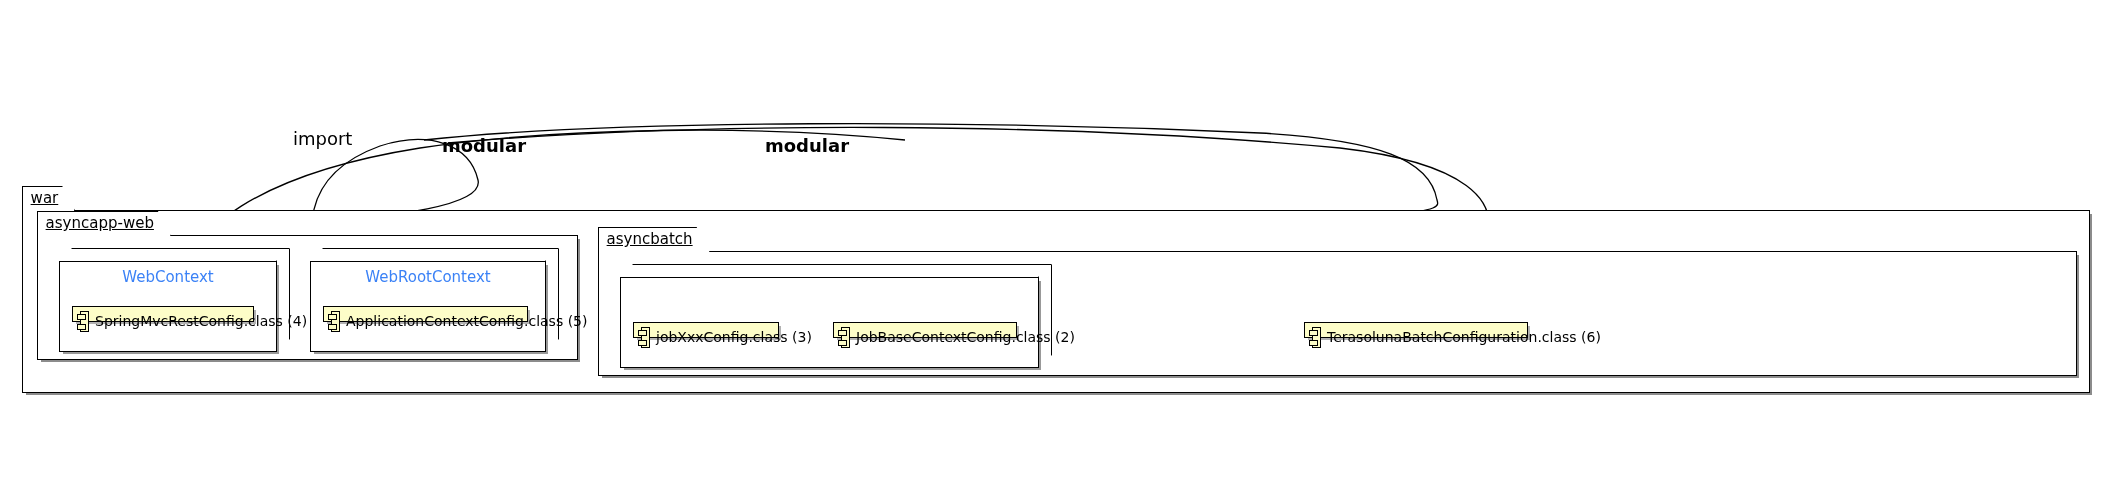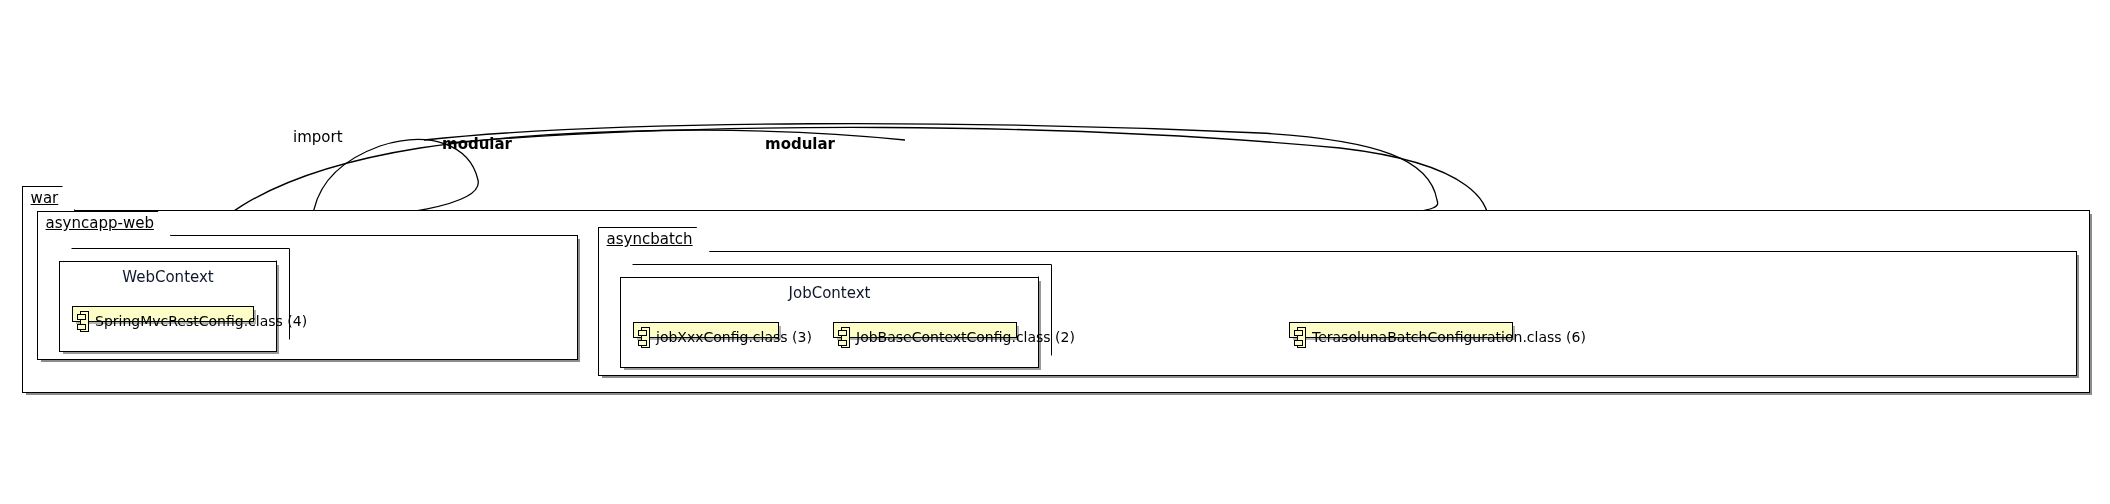--- a/index.html
+++ b/index.html
@@ -82,21 +82,21 @@
     width: 14px;
     height: 100%;
     clip-path: polygon(100% 0, 100% calc(100% - 13px), 0 100%, 0 13px);
   }
   .node3d .node-title {
     position: absolute;
     left: 0; right: 13px;
     top: 20px;
     text-align: center;
     font-size: 15px;
-    color: #0f172a;
+    color: #3b82f6;
     white-space: nowrap;
   }
 
   
   .comp {
     position: absolute;
     box-sizing: border-box;
     height: 16px;
     border: 1.2px solid #000;
     background: #fdfdc8;
@@ -134,21 +134,21 @@
     left: 0; top: 12.5px;
     width: 9px; height: 6px;
   }
   .comp .comp-label {
     position: relative;
   }
 
   
   .edge-label {
     position: absolute;
-    font-size: 15px;
+    font-size: 18px;
     color: #000;
     white-space: nowrap;
   }
   .edge-label.bold { font-weight: bold; margin-top: 7px; }
 </style>
 </head>
 <body>
 
 <div id="canvas">
 
@@ -193,30 +193,44 @@
         <div class="comp" style="left:13px; top:58px; width:182px;">
           <span class="comp-icon">
             <i class="bar"></i>
               <i class="tab1"></i>
               <i class="tab2"></i>
           </span>
           <span class="comp-label">SpringMvcRestConfig.class (4)</span>
         </div>
       </div>
 
+      <div class="node3d" style="left:272px; top:12px; width:249px; height:104px;">
+        <div class="top-face"></div>
+        <div class="side-face"></div>
+        <div class="face"></div>
+        <div class="node-title">WebRootContext</div>
+
+        <div class="comp" style="left:13px; top:58px; width:205px;">
+          <span class="comp-icon">
+            <i class="bar"></i>
+              <i class="tab1"></i>
+              <i class="tab2"></i>
+          </span>
+          <span class="comp-label">ApplicationContextConfig.class (5)</span>
+        </div>
+      </div>
     </div>
 
     <div class="pkg" style="left:575px; top:40px; width:1479px; height:125px;">
       <div class="pkg-tab">asyncbatch</div>
 
       <div class="node3d" style="left:21px; top:12px; width:432px; height:104px;">
         <div class="top-face"></div>
         <div class="side-face"></div>
         <div class="face"></div>
-        <div class="node-title">JobContext</div>
 
         <div class="comp" style="left:13px; top:58px; width:146px;">
           <span class="comp-icon">
             <i class="bar"></i>
               <i class="tab1"></i>
               <i class="tab2"></i>
           </span>
           <span class="comp-label">jobXxxConfig.class (3)</span>
         </div>
 
@@ -224,21 +238,21 @@
           <span class="comp-icon">
             <i class="bar"></i>
               <i class="tab1"></i>
               <i class="tab2"></i>
           </span>
           <span class="comp-label">JobBaseContextConfig.class (2)</span>
         </div>
       </div>
 
 
-      <div class="comp" style="left:690px; top:70px; width:224px;">
+      <div class="comp" style="left:705px; top:70px; width:224px;">
         <span class="comp-icon">
           <i class="bar"></i>
             <i class="tab1"></i>
             <i class="tab2"></i>
         </span>
         <span class="comp-label">TerasolunaBatchConfiguration.class (6)</span>
       </div>
     </div>
 
   </div>

